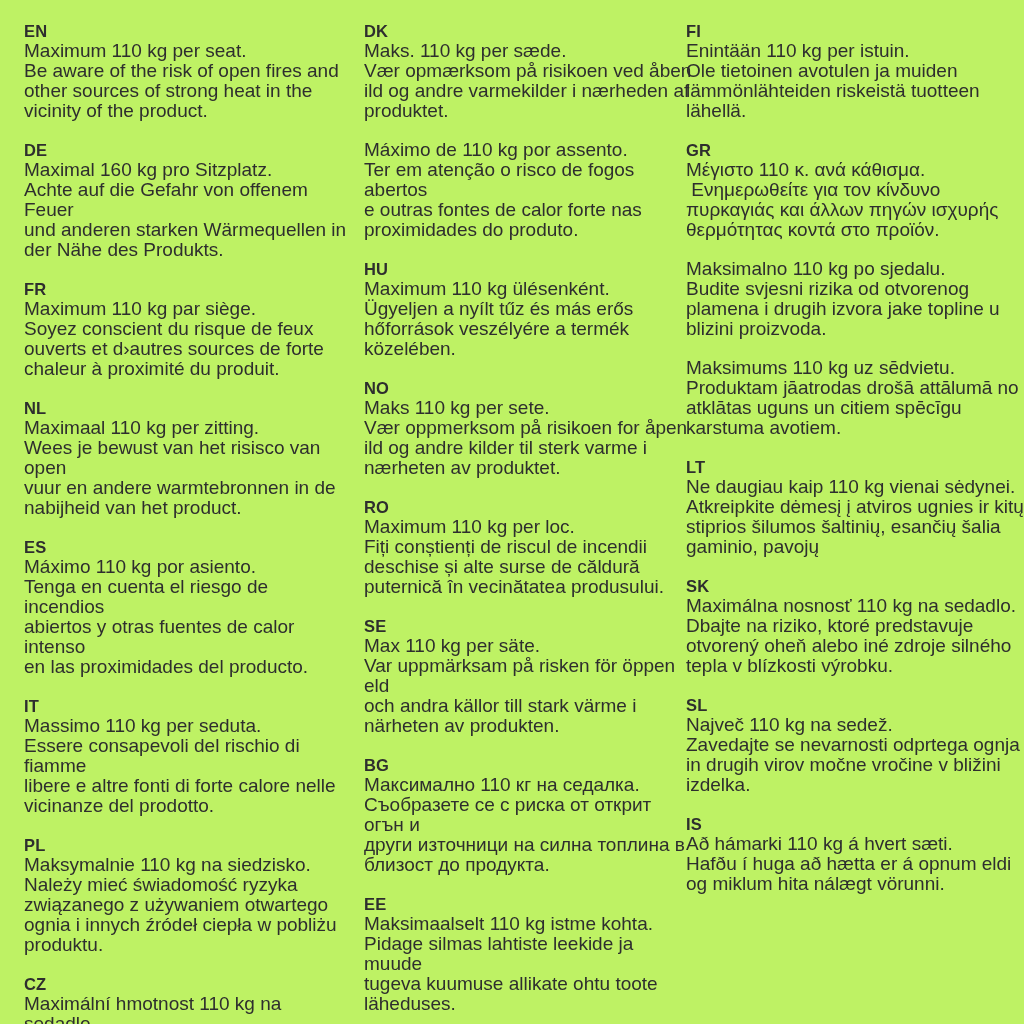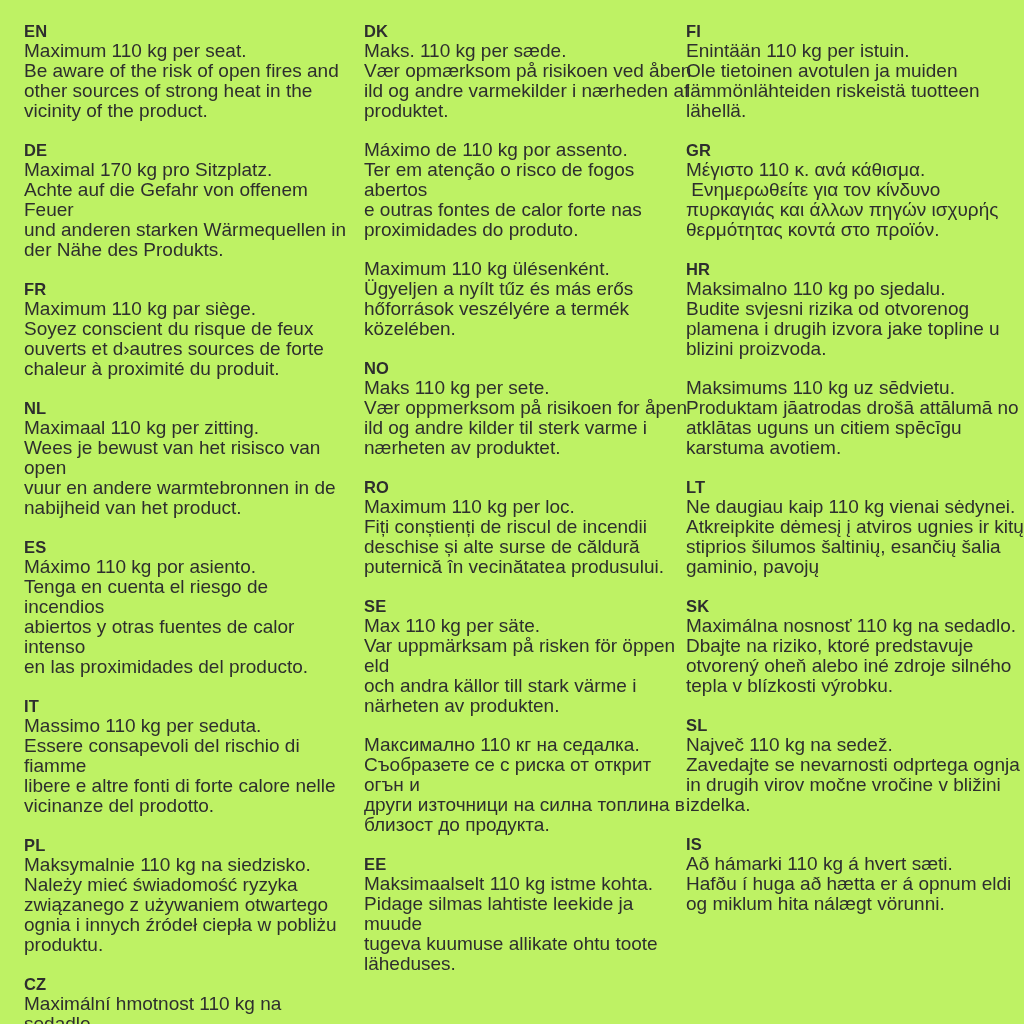--- a/index.html
+++ b/index.html
@@ -50,21 +50,21 @@
   <div class="col col-1">
     <div class="block">
       <div class="lang-code">EN</div>
       <div class="lang-text">Maximum 110 kg per seat.
 Be aware of the risk of open fires and
 other sources of strong heat in the
 vicinity of the product.</div>
     </div>
     <div class="block">
       <div class="lang-code">DE</div>
-      <div class="lang-text">Maximal 170 kg pro Sitzplatz.
+      <div class="lang-text">Maximal 160 kg pro Sitzplatz.
 Achte auf die Gefahr von offenem Feuer
 und anderen starken Wärmequellen in
 der Nähe des Produkts.</div>
     </div>
     <div class="block">
       <div class="lang-code">FR</div>
       <div class="lang-text">Maximum 110 kg par siège.
 Soyez conscient du risque de feux
 ouverts et d›autres sources de forte
 chaleur à proximité du produit.</div>
@@ -115,20 +115,21 @@
 ild og andre varmekilder i nærheden af
 produktet.</div>
     </div>
     <div class="block">
       <div class="lang-text">Máximo de 110 kg por assento.
 Ter em atenção o risco de fogos abertos
 e outras fontes de calor forte nas
 proximidades do produto.</div>
     </div>
     <div class="block">
+      <div class="lang-code">HU</div>
       <div class="lang-text">Maximum 110 kg ülésenként.
 Ügyeljen a nyílt tűz és más erős
 hőforrások veszélyére a termék
 közelében.</div>
     </div>
     <div class="block">
       <div class="lang-code">NO</div>
       <div class="lang-text">Maks 110 kg per sete.
 Vær oppmerksom på risikoen for åpen
 ild og andre kilder til sterk varme i
@@ -142,20 +143,21 @@
 puternică în vecinătatea produsului.</div>
     </div>
     <div class="block">
       <div class="lang-code">SE</div>
       <div class="lang-text">Max 110 kg per säte.
 Var uppmärksam på risken för öppen eld
 och andra källor till stark värme i
 närheten av produkten.</div>
     </div>
     <div class="block">
+      <div class="lang-code">BG</div>
       <div class="lang-text">Максимално 110 кг на седалка.
 Съобразете се с риска от открит огън и
 други източници на силна топлина в
 близост до продукта.</div>
     </div>
     <div class="block">
       <div class="lang-code">EE</div>
       <div class="lang-text">Maksimaalselt 110 kg istme kohta.
 Pidage silmas lahtiste leekide ja muude
 tugeva kuumuse allikate ohtu toote
@@ -172,21 +174,20 @@
 lähellä.</div>
     </div>
     <div class="block">
       <div class="lang-code">GR</div>
       <div class="lang-text">Μέγιστο 110 κ. ανά κάθισμα.
 &nbsp;Ενημερωθείτε για τον κίνδυνο
 πυρκαγιάς και άλλων πηγών ισχυρής
 θερμότητας κοντά στο προϊόν.</div>
     </div>
     <div class="block">
-      <div class="lang-code">HR</div>
       <div class="lang-text">Maksimalno 110 kg po sjedalu.
 Budite svjesni rizika od otvorenog
 plamena i drugih izvora jake topline u
 blizini proizvoda.</div>
     </div>
     <div class="block">
       <div class="lang-text">Maksimums 110 kg uz sēdvietu.
 Produktam jāatrodas drošā attālumā no
 atklātas uguns un citiem spēcīgu
 karstuma avotiem.</div>

